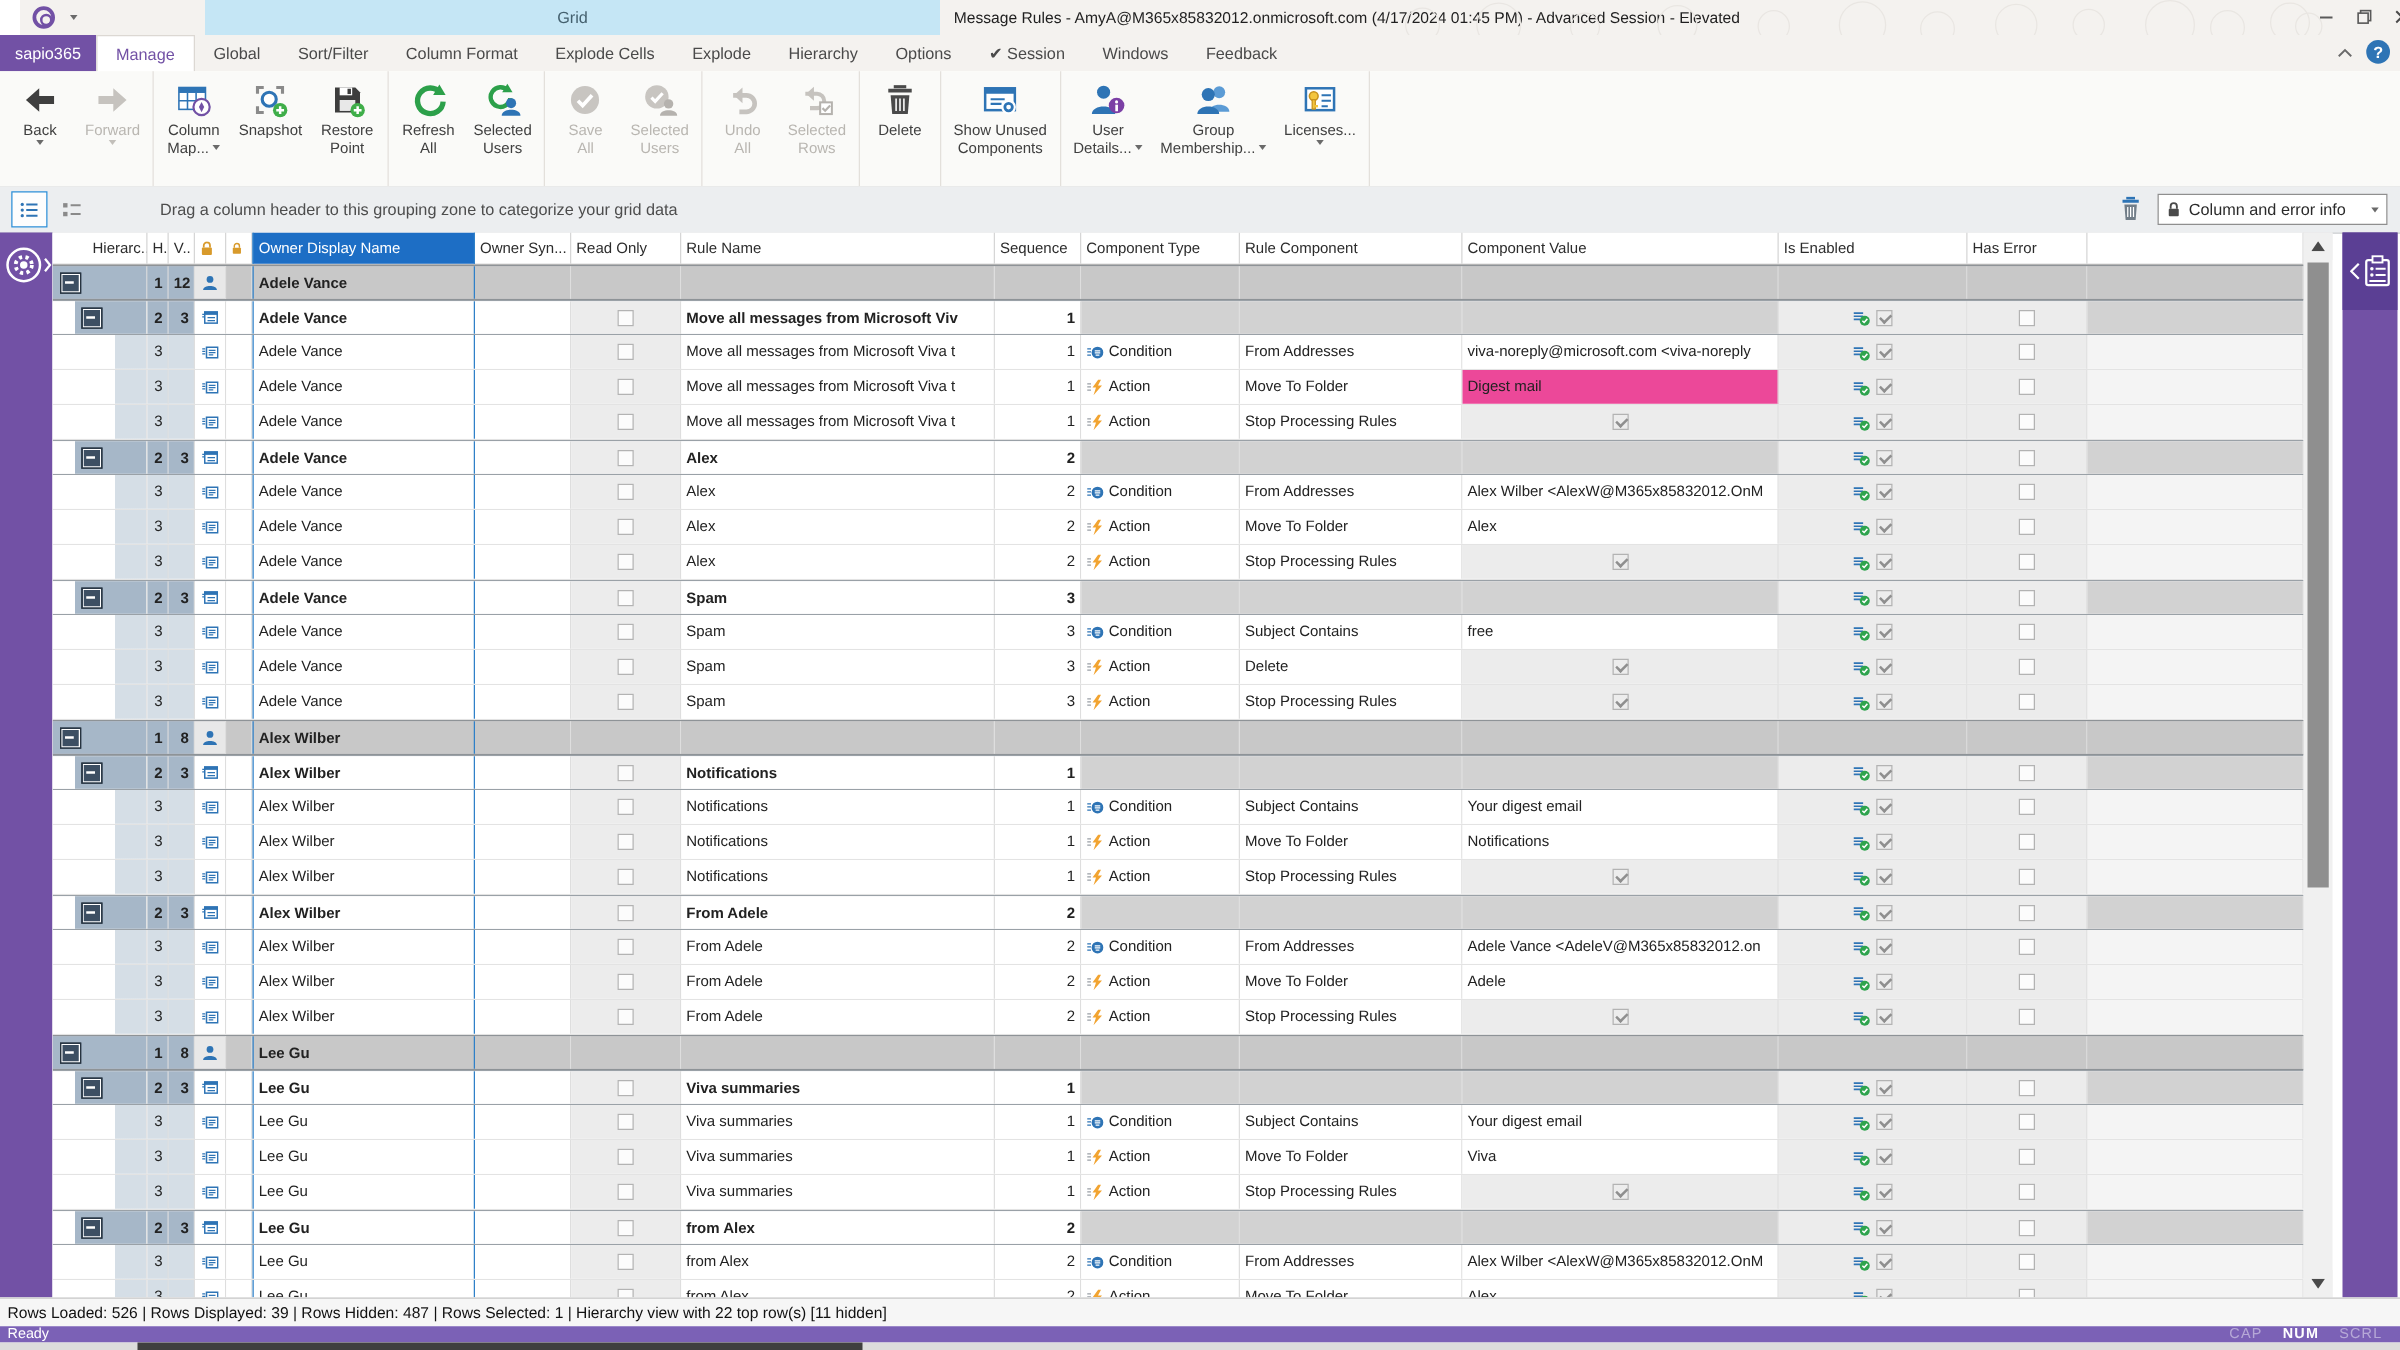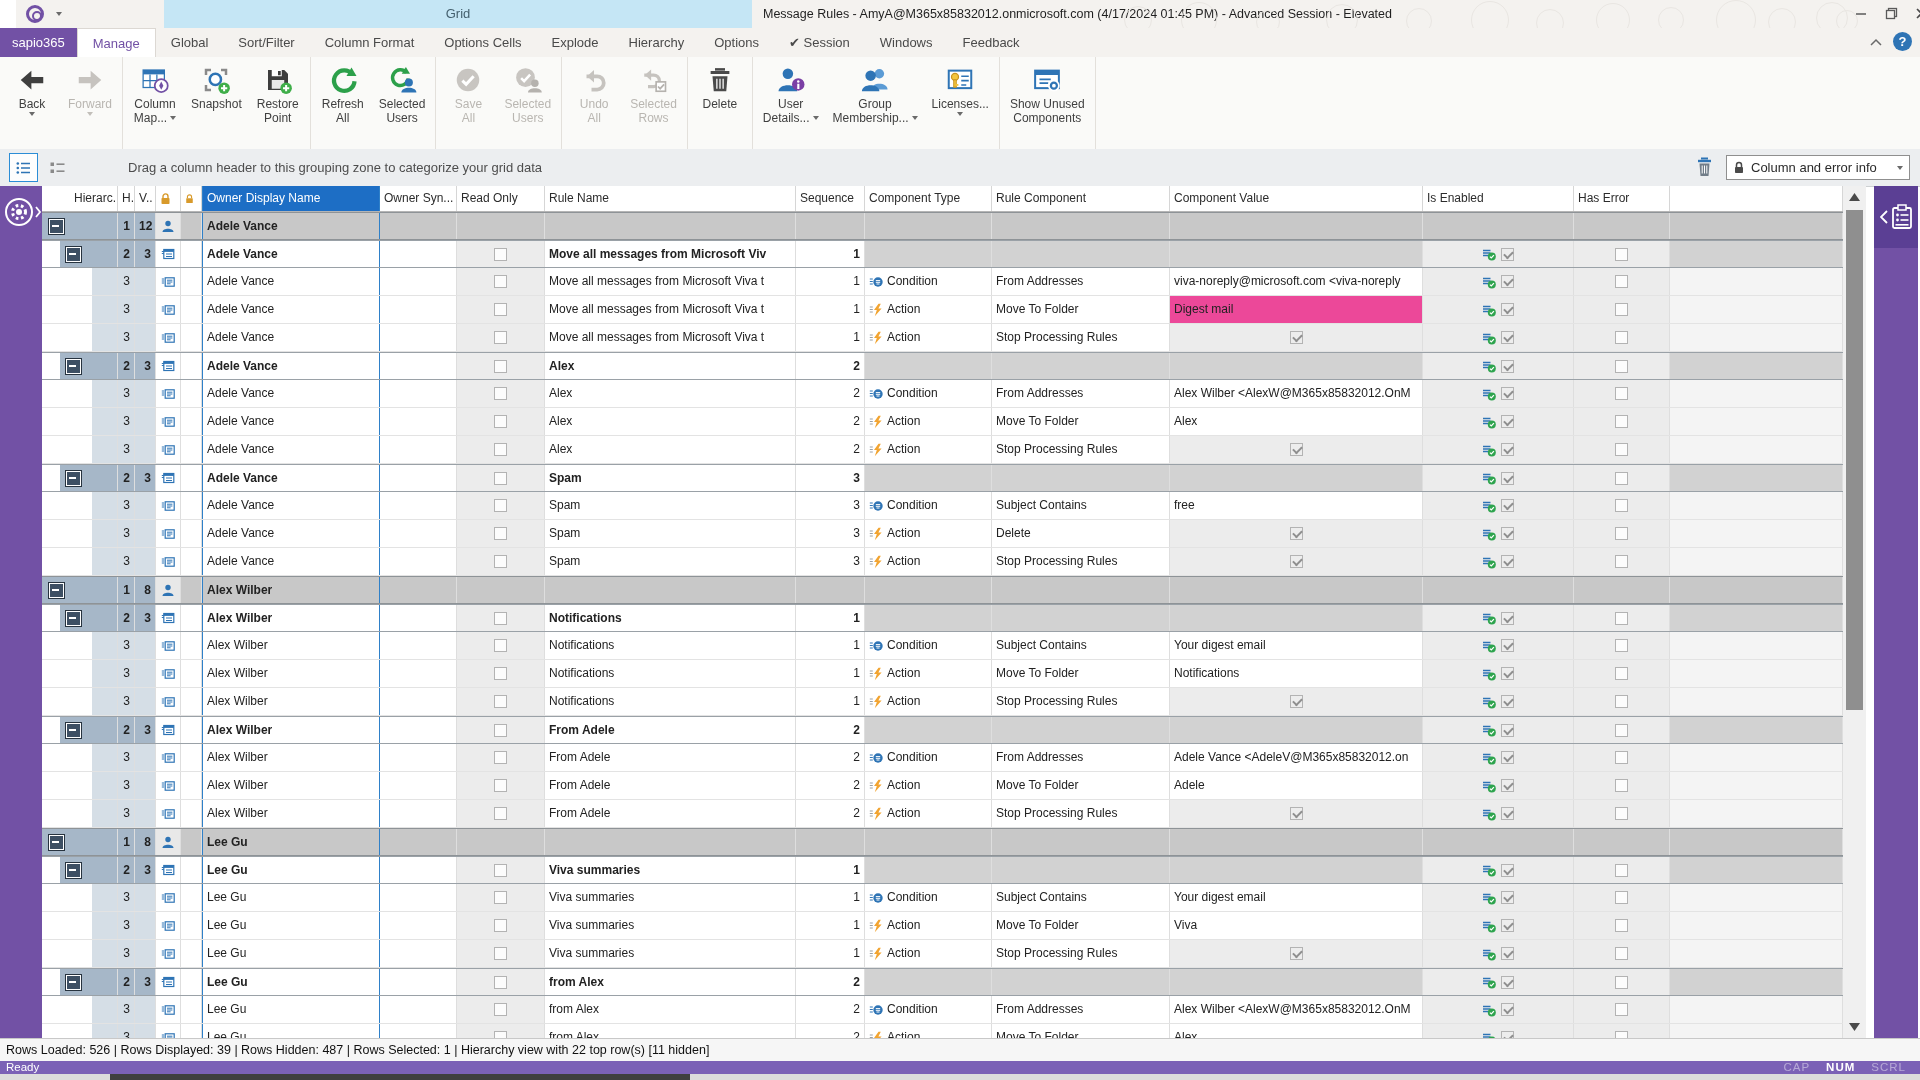--- a/index.html
+++ b/index.html
@@ -133,21 +133,21 @@
       </svg>
   </div>
 </div>
 
 <div class="abs tabrow">
   <div class="tab tab-logo">sapio365</div>
   <div class="tab tab-active">Manage</div>
   <div class="tab">Global</div>
   <div class="tab">Sort/Filter</div>
   <div class="tab">Column Format</div>
-  <div class="tab">Options Cells</div>
+  <div class="tab">Explode Cells</div>
   <div class="tab">Explode</div>
   <div class="tab">Hierarchy</div>
   <div class="tab">Options</div>
   <div class="tab">✔ Session</div>
   <div class="tab">Windows</div>
   <div class="tab">Feedback</div>
 </div>
 <div class="tab-right">
   <svg width="14" height="10">
       <path d="M2 8l5-5 5 5" stroke="#6a6a6a" stroke-width="1.5" fill="none"></path>
@@ -349,20 +349,40 @@
         <div class="rline">
           <span>Delete</span>
         </div>
       </div>
       <div class="rglabel"></div>
     </div>
     <div class="rgroup">
       <div class="rbtn">
         <div class="ricon">
           <svg width="30" height="30" viewBox="0 0 24 24">
+            <rect x="2.5" y="4.5" width="19" height="14" fill="#fff" stroke="#2e74b5" stroke-width="1.6"></rect>
+            <rect x="2.5" y="4.5" width="19" height="3.5" fill="#2e74b5"></rect>
+            <path d="M6 11.5h9M6 14.5h7" stroke="#2e74b5" stroke-width="1.4"></path>
+            <circle cx="17.5" cy="16.5" r="4" fill="#2e74b5" stroke="#fff" stroke-width="1.4"></circle>
+            <circle cx="17.5" cy="16.5" r="1.5" fill="#fff"></circle>
+          </svg>
+        </div>
+        <div class="rline">
+          <span>Show Unused</span>
+        </div>
+        <div class="rline">
+          <span>Components</span>
+        </div>
+      </div>
+      <div class="rglabel"></div>
+    </div>
+    <div class="rgroup">
+      <div class="rbtn">
+        <div class="ricon">
+          <svg width="30" height="30" viewBox="0 0 24 24">
             <circle cx="9.5" cy="7" r="4.2" fill="#2e74b5"></circle>
             <path d="M2 21c0-6.5 15-6.5 15 0z" fill="#2e74b5"></path>
             <circle cx="17.8" cy="15.5" r="5" fill="#7b3fa5"></circle>
             <circle cx="17.8" cy="13.2" r="1" fill="#fff"></circle>
             <rect x="17" y="15" width="1.7" height="4.2" fill="#fff"></rect>
           </svg>
         </div>
         <div class="rline">
           <span>User</span>
         </div>
@@ -396,40 +416,20 @@
             <circle cx="8" cy="9.5" r="2.8" fill="#f3c53f" stroke="#c8921f"></circle>
             <rect x="7" y="11.8" width="2" height="6" fill="#f3c53f" stroke="#c8921f" stroke-width="0.8"></rect>
             <rect x="8.5" y="15.2" width="2.2" height="1.5" fill="#f3c53f"></rect>
           </svg>
         </div>
         <div class="rline">
           <span>Licenses...</span>
         </div>
         <div class="rline">
           <span class="dd"></span>
-        </div>
-      </div>
-      <div class="rglabel"></div>
-    </div>
-    <div class="rgroup">
-      <div class="rbtn">
-        <div class="ricon">
-          <svg width="30" height="30" viewBox="0 0 24 24">
-            <rect x="2.5" y="4.5" width="19" height="14" fill="#fff" stroke="#2e74b5" stroke-width="1.6"></rect>
-            <rect x="2.5" y="4.5" width="19" height="3.5" fill="#2e74b5"></rect>
-            <path d="M6 11.5h9M6 14.5h7" stroke="#2e74b5" stroke-width="1.4"></path>
-            <circle cx="17.5" cy="16.5" r="4" fill="#2e74b5" stroke="#fff" stroke-width="1.4"></circle>
-            <circle cx="17.5" cy="16.5" r="1.5" fill="#fff"></circle>
-          </svg>
-        </div>
-        <div class="rline">
-          <span>Show Unused</span>
-        </div>
-        <div class="rline">
-          <span>Components</span>
         </div>
       </div>
       <div class="rglabel"></div>
     </div>
   </div>
 
 <div class="abs groupbar"></div>
 <div class="abs vtoggle sel" style="left:9px;">
   <svg width="17" height="16">
       <path d="M6 3.5h9M6 8h9M6 12.5h9" stroke="#2e74b5" stroke-width="1.6"></path>

